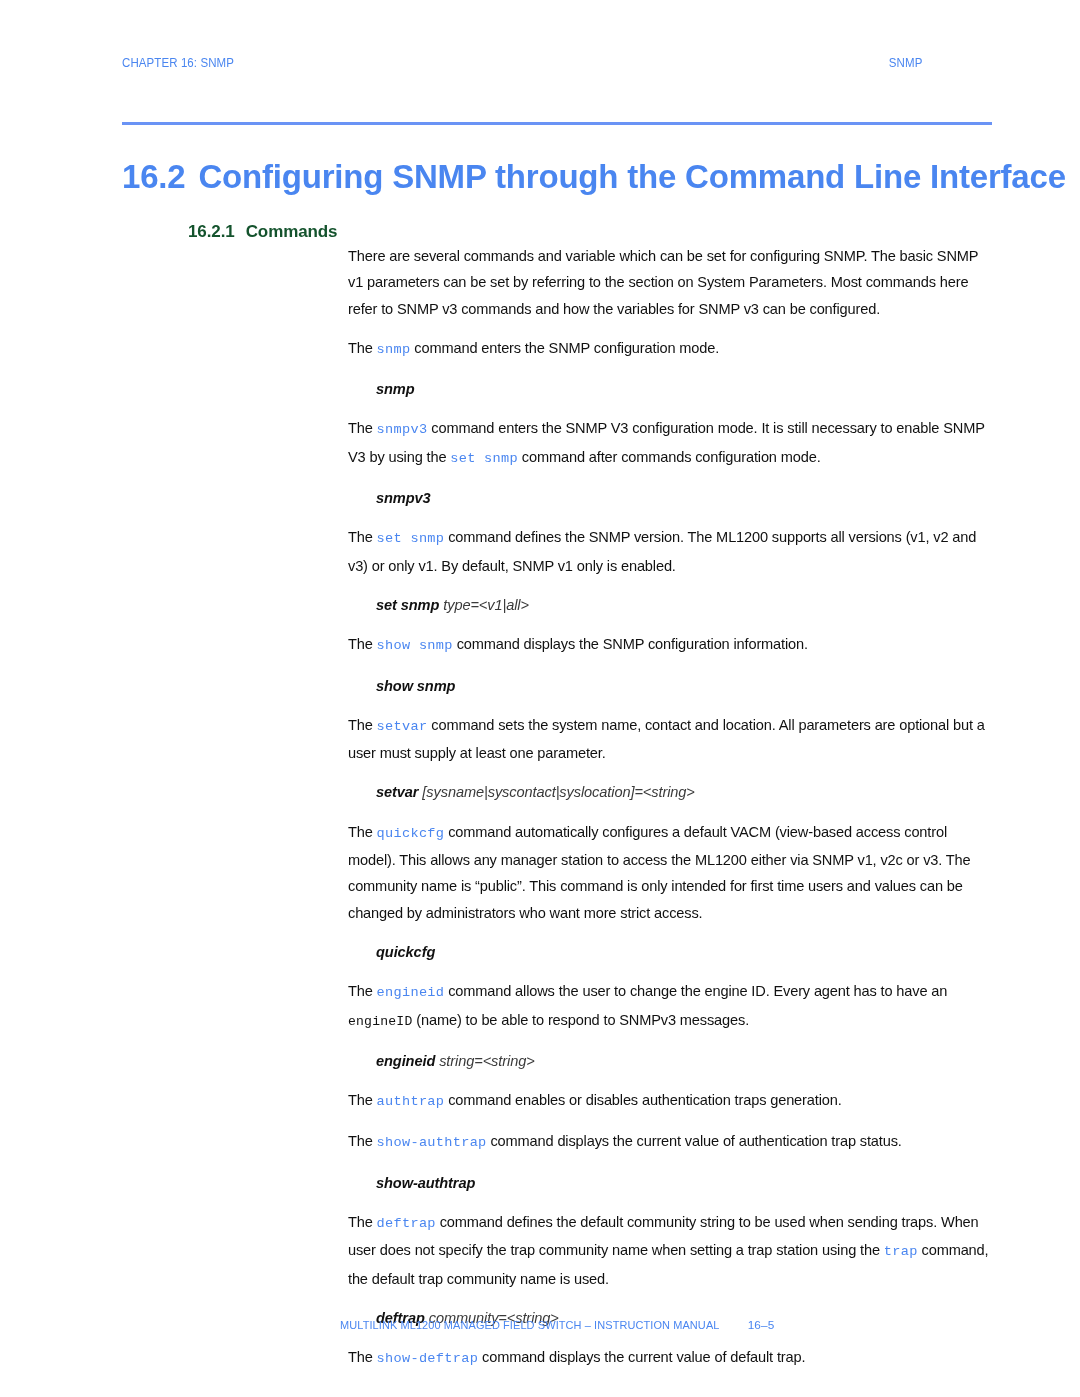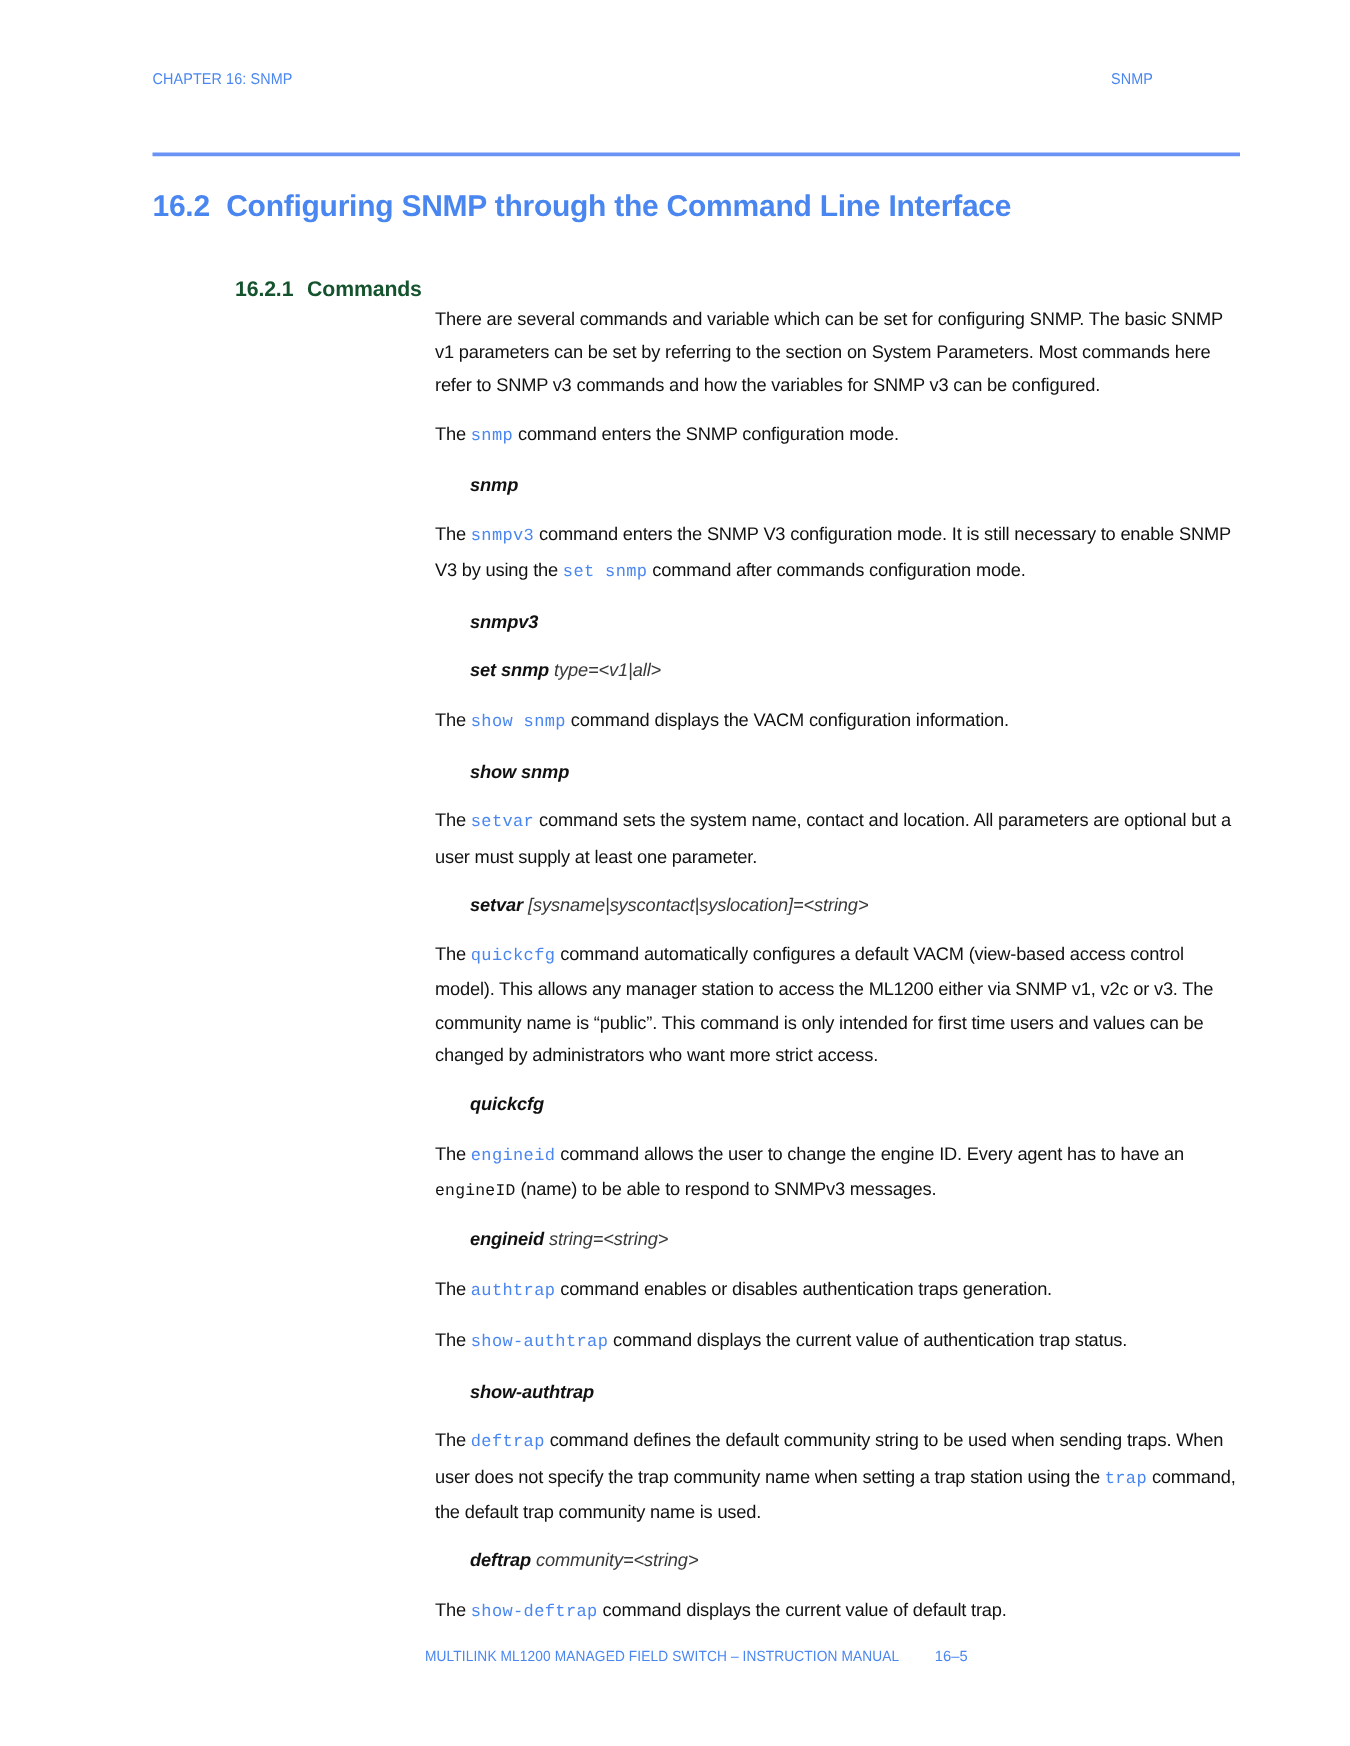--- a/index.html
+++ b/index.html
@@ -42,21 +42,21 @@
     width: 870px;
     height: 2.5px;
     background: #6a93f5;
   }
 
   
   .section-title {
     position: absolute;
     top: 136px;
     left: 122px;
-    font-size: 24px;
+    font-size: 33px;
     font-weight: bold;
     color: #4a86f0;
     letter-spacing: -0.2px;
     white-space: nowrap;
   }
   .section-title .num { margin-right: 13px; }
 
   
   .subsection-title {
     position: absolute;
@@ -164,23 +164,24 @@
   <div class="body-col">
 
     <p class="para">There are several commands and variable which can be set for configuring SNMP. The basic SNMP v1 parameters can be set by referring to the section on System Parameters. Most commands here refer to SNMP v3 commands and how the variables for SNMP v3 can be configured.</p>
 
     <p class="para"><span>The </span><span class="cmd">snmp</span><span> command enters the SNMP configuration mode.</span></p>
     <p class="syntax"><span class="name">snmp</span><span class="args"></span></p>
 
     <p class="para"><span>The </span><span class="cmd">snmpv3</span><span> command enters the SNMP V3 configuration mode. It is still necessary to enable SNMP V3 by using the </span><span class="cmd">set snmp</span><span> command after commands configuration mode.</span></p>
     <p class="syntax"><span class="name">snmpv3</span><span class="args"></span></p>
 
+    <p class="para"><span>The </span><span class="cmd">set snmp</span><span> command defines the SNMP version. The ML1200 supports all versions (v1, v2 and v3) or only v1. By default, SNMP v1 only is enabled.</span></p>
     <p class="syntax"><span class="name">set snmp</span><span class="args"> type=&lt;v1|all&gt;</span></p>
 
-    <p class="para"><span>The </span><span class="cmd">show snmp</span><span> command displays the VACM configuration information.</span></p>
+    <p class="para"><span>The </span><span class="cmd">show snmp</span><span> command displays the SNMP configuration information.</span></p>
     <p class="syntax"><span class="name">show snmp</span><span class="args"></span></p>
 
     <p class="para"><span>The </span><span class="cmd">setvar</span><span> command sets the system name, contact and location. All parameters are optional but a user must supply at least one parameter.</span></p>
     <p class="syntax"><span class="name">setvar</span><span class="args"> [sysname|syscontact|syslocation]=&lt;string&gt;</span></p>
 
     <p class="para"><span>The </span><span class="cmd">quickcfg</span><span> command automatically configures a default VACM (view-based access control model). This allows any manager station to access the ML1200 either via SNMP v1, v2c or v3. The community name is “public”. This command is only intended for first time users and values can be changed by administrators who want more strict access.</span></p>
     <p class="syntax"><span class="name">quickcfg</span><span class="args"></span></p>
 
     <p class="para"><span>The </span><span class="cmd">engineid</span><span> command allows the user to change the engine ID. Every agent has to have an </span><span class="mono">engineID</span><span> (name) to be able to respond to SNMPv3 messages.</span></p>
     <p class="syntax"><span class="name">engineid</span><span class="args"> string=&lt;string&gt;</span></p>

